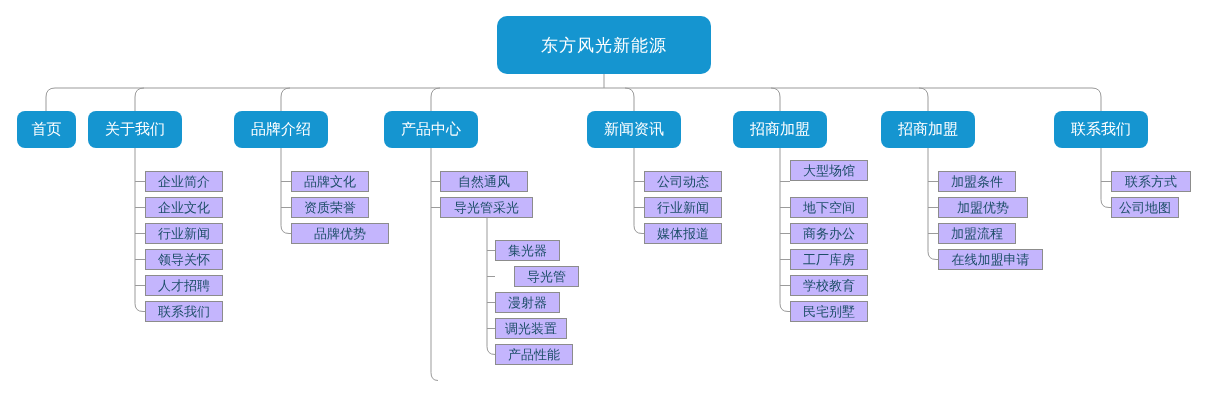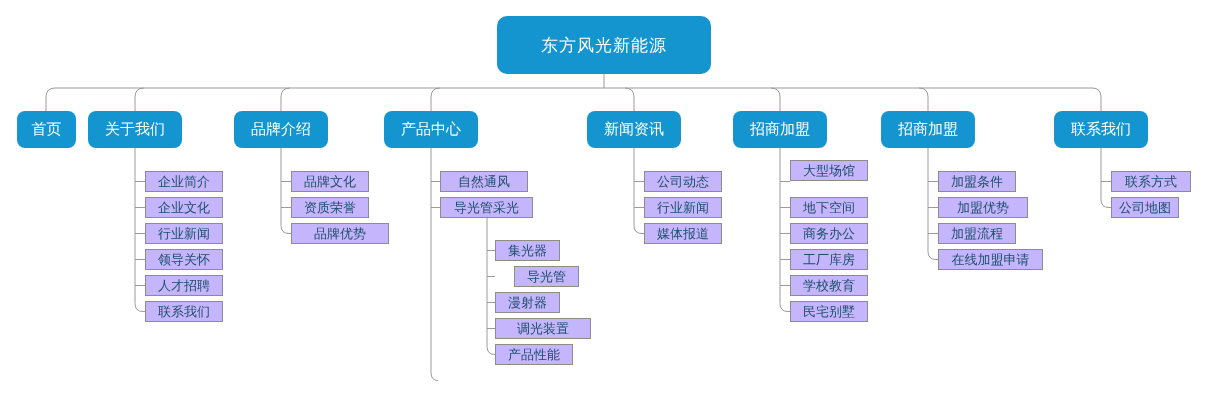--- a/index.html
+++ b/index.html
@@ -102,21 +102,21 @@
 
   <div class="node leaf" style="left:291px;top:171px;width:78px">品牌文化</div>
   <div class="node leaf" style="left:291px;top:197px;width:78px">资质荣誉</div>
   <div class="node leaf" style="left:291px;top:223px;width:98px">品牌优势</div>
 
   <div class="node leaf" style="left:440px;top:171px;width:88px">自然通风</div>
   <div class="node leaf" style="left:440px;top:197px;width:93px">导光管采光</div>
   <div class="node leaf" style="left:495px;top:240px;width:65px">集光器</div>
   <div class="node leaf" style="left:514px;top:266px;width:65px">导光管</div>
   <div class="node leaf" style="left:495px;top:292px;width:65px">漫射器</div>
-  <div class="node leaf" style="left:495px;top:318px;width:96px">调光装置</div>
+  <div class="node leaf" style="left:495px;top:318px;width:72px">调光装置</div>
   <div class="node leaf" style="left:495px;top:344px;width:78px">产品性能</div>
 
   <div class="node leaf" style="left:644px;top:171px;width:78px">公司动态</div>
   <div class="node leaf" style="left:644px;top:197px;width:78px">行业新闻</div>
   <div class="node leaf" style="left:644px;top:223px;width:78px">媒体报道</div>
 
   <div class="node leaf" style="left:790px;top:160px;width:78px">大型场馆</div>
   <div class="node leaf" style="left:790px;top:197px;width:78px">地下空间</div>
   <div class="node leaf" style="left:790px;top:223px;width:78px">商务办公</div>
   <div class="node leaf" style="left:790px;top:249px;width:78px">工厂库房</div>

